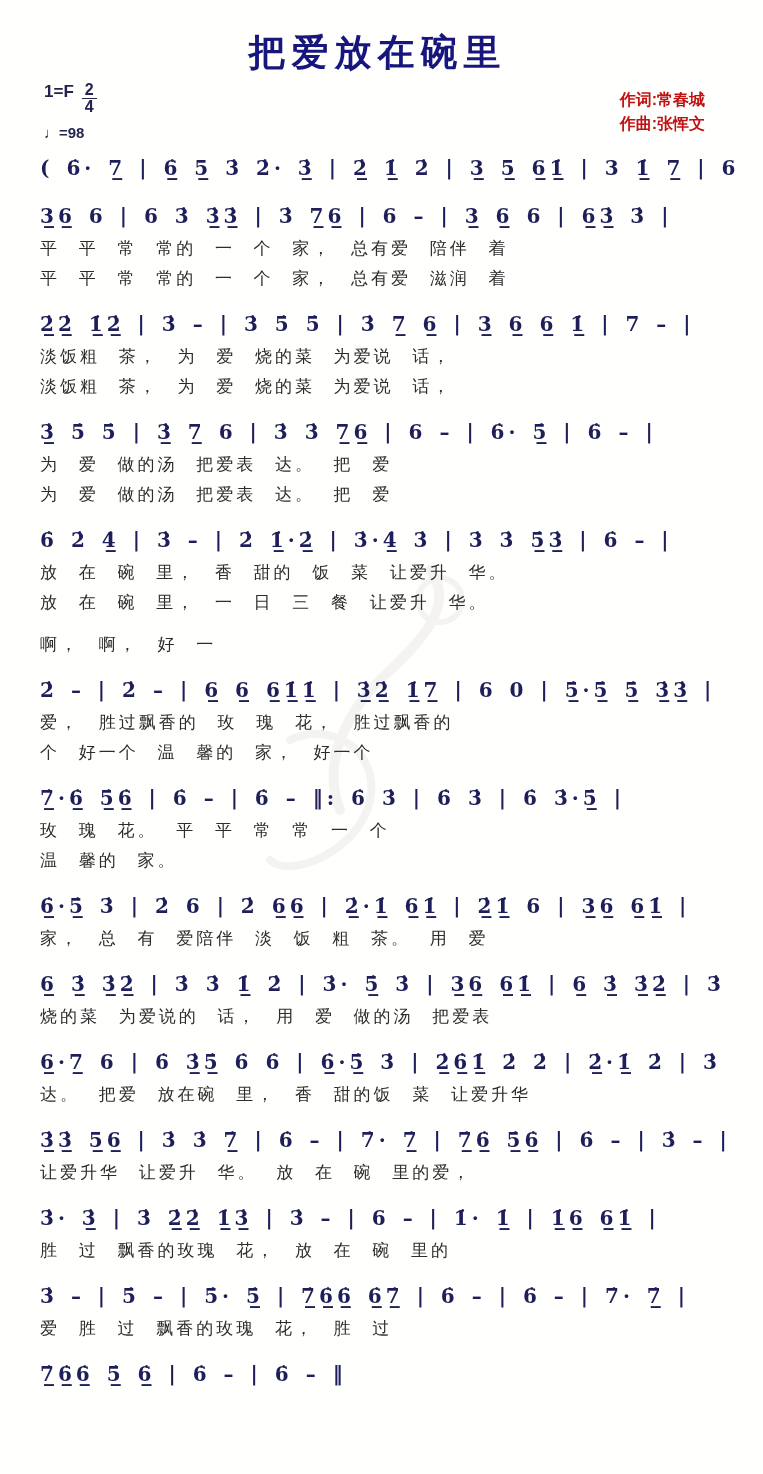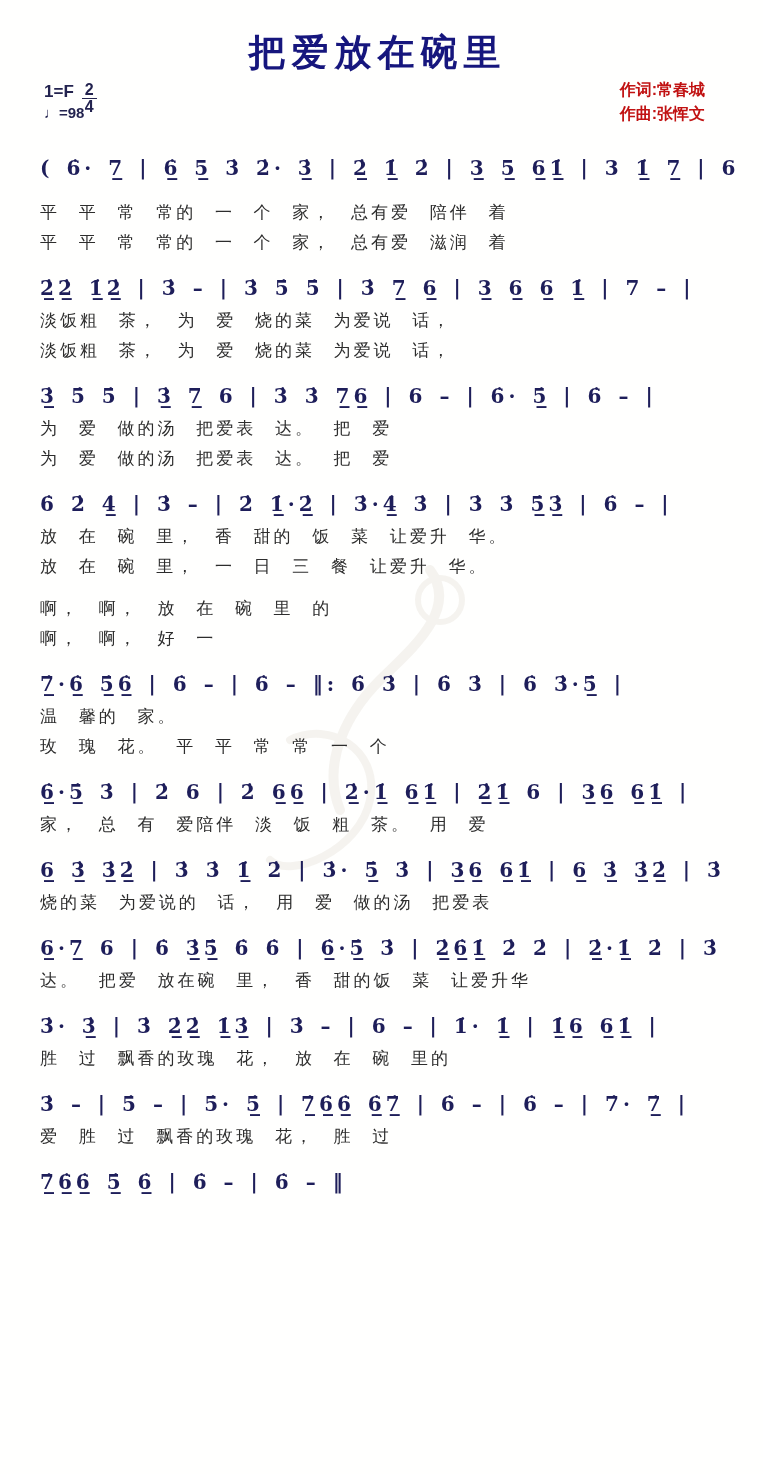--- a/index.html
+++ b/index.html
@@ -23,25 +23,25 @@
   }
   .keysig{
     position:absolute;top:82px;left:44px;
     font-size:17px;color:#23234f;font-weight:bold;
     display:flex;align-items:flex-start;gap:8px;
   }
   .frac{display:inline-flex;flex-direction:column;align-items:center;line-height:1;font-size:16px;}
   .frac .num{padding:0 3px;}
   .frac .den{padding:0 3px;border-top:1.5px solid #23234f;}
   .tempo{
-    position:absolute;top:104px;left:44px;
+    position:absolute;top:124px;left:44px;
     font-size:15px;color:#23234f;font-weight:bold;
   }
   .credits{
-    position:absolute;top:78px;right:58px;
+    position:absolute;top:88px;right:58px;
     text-align:left;
     font-size:16px;font-weight:bold;
     color:#c11212;
     line-height:24px;
   }
   
   #score{
     position:absolute;top:150px;left:40px;right:28px;
   }
   .system{margin-bottom:12px;}
@@ -95,58 +95,67 @@
     <path d="M200 10 C 230 50, 180 90, 150 120 S 90 200, 110 250" fill="none" stroke="#c9bfae" stroke-width="10" stroke-linecap="round"></path>
     <path d="M60 180 C 100 160, 150 190, 140 240 S 60 320, 40 300" fill="none" stroke="#c9bfae" stroke-width="8" stroke-linecap="round"></path>
     <circle cx="210" cy="40" r="22" fill="none" stroke="#c9bfae" stroke-width="6"></circle>
   </svg>
 
   <div id="score">
       <div class="system">
         <div class="notes">( 6̇·  7̲  | 6̲̇ 5̲  3̇   2̇·  3̲̇  | 2̲̇ 1̲̇ 2̇ | 3̲ 5̲ 6̲1̲̇ | 3 1̲̇ 7̲  |  6 6̲6̲  |  6 0 ) |</div>
       </div>
       <div class="system">
+        <div class="notes">3̲6̲  6  | 6  3̇ 3̲̇3̲̇ | 3̇  7̲6̲  |  6 –    | 3̲ 6̲ 6   |  6̲3̲̇  3̇ |</div>
         <div class="lyric">平 平 常 常的 一 个 家，  总有爱  陪伴 着</div>
         <div class="lyric">平 平 常 常的 一 个 家，  总有爱  滋润 着</div>
       </div>
       <div class="system">
         <div class="notes">2̲̇2̲̇ 1̲̇2̲̇ | 3̇ –   |  3̇ 5̇ 5̇ | 3̇ 7̲ 6̲  |  3̲ 6̲ 6̲ 1̲̇ |  7 –  |</div>
         <div class="lyric">淡饭粗 茶，  为 爱 烧的菜 为爱说 话，</div>
         <div class="lyric">淡饭粗 茶，  为 爱 烧的菜 为爱说 话，</div>
       </div>
       <div class="system">
         <div class="notes">3̲̇ 5̇ 5̇ | 3̲̇ 7̲ 6 | 3̇ 3̇ 7̲6̲ |  6 –   |  6̇·  5̲̇  |  6̇ –  |</div>
         <div class="lyric">为 爱 做的汤 把爱表 达。  把 爱</div>
         <div class="lyric">为 爱 做的汤 把爱表 达。  把 爱</div>
       </div>
       <div class="system">
         <div class="notes">6̇ 2̇ 4̲̇ | 3̇ –   |  2̇ 1̲̇·2̲̇ | 3̇·4̲̇ 3̇ | 3̇ 3̇ 5̲̇3̲̇ | 6̇ –  |</div>
         <div class="lyric">放 在 碗 里，  香 甜的 饭 菜 让爱升 华。</div>
         <div class="lyric">放 在 碗 里，  一 日 三 餐 让爱升 华。</div>
       </div>
       <div class="system">
-        <div class="lyric">啊，    啊，    放 在 碗 里 的</div>
         <div class="lyric">啊，    啊，    好    一</div>
       </div>
       <div class="system">
+        <div class="notes">2̇ –  | 2̇ –  | 6̲ 6̲ 6̲1̲̇1̲̇ | 3̲̇2̲̇ 1̲̇7̲ | 6  0  | 5̲̇·5̲̇ 5̲̇ 3̲̇3̲̇ |</div>
+        <div class="lyric">爱，  胜过飘香的 玫 瑰 花，  胜过飘香的</div>
+        <div class="lyric">个   好一个  温 馨的 家，  好一个</div>
+      </div>
+      <div class="system">
         <div class="notes">7̲̇·6̲̇ 5̲̇6̲̇ | 6̇ –  |  6̇ – ‖: 6̇ 3̇ | 6̇ 3̇ | 6̇ 3̇·5̲̇ |</div>
+        <div class="lyric">玫 瑰 花。   平 平 常 常 一 个</div>
         <div class="lyric">温 馨的 家。</div>
-        <div class="lyric">玫 瑰 花。   平 平 常 常 一 个</div>
       </div>
       <div class="system">
         <div class="notes">6̲̇·5̲̇ 3̇ | 2̇ 6 | 2̇ 6̲6̲ | 2̲̇·1̲̇ 6̲1̲̇ | 2̲̇1̲̇ 6 | 3̲6̲ 6̲1̲̇ |</div>
         <div class="lyric">家，  总 有  爱陪伴 淡 饭  粗 茶。 用 爱</div>
       </div>
       <div class="system">
         <div class="notes">6̲ 3̲̇ 3̲̇2̲̇ | 3̇ 3̇ 1̲̇ 2̇ | 3̇· 5̲̇ 3̇ | 3̲6̲ 6̲1̲̇ | 6̲ 3̲̇ 3̲̇2̲̇ | 3̇ 3̇ 1̲̇ 7̲ |</div>
         <div class="lyric">烧的菜 为爱说的 话，  用 爱  做的汤  把爱表</div>
       </div>
       <div class="system">
         <div class="notes">6̲·7̲ 6 | 6̇ 3̲̇5̲̇ 6̇ 6̇ | 6̲̇·5̲̇ 3̇ | 2̲̇6̲̇1̲̇ 2̇ 2̇ | 2̲̇·1̲̇ 2̇ | 3̇ 3̇ 5̲̇ 3̲̇ |</div>
         <div class="lyric">达。  把爱 放在碗 里， 香  甜的饭  菜  让爱升华</div>
+      </div>
+      <div class="system">
+        <div class="notes">3̲̇3̲̇ 5̲6̲ | 3̇ 3̇ 7̲̇ | 6̇ –   |  7̇·  7̲̇  | 7̲̇6̲̇ 5̲̇6̲̇ | 6̇ – | 3̇ – |</div>
+        <div class="lyric">让爱升华 让爱升 华。   放 在  碗 里的爱，</div>
       </div>
       <div class="system">
         <div class="notes">3̇·  3̲̇  | 3̇ 2̲̇2̲̇ 1̲̇3̲̇ | 3̇ –  |  6 –   |  1̇·  1̲̇  | 1̲̇6̲ 6̲1̲̇ |</div>
         <div class="lyric">胜 过  飘香的玫瑰 花，    放 在  碗 里的</div>
       </div>
       <div class="system">
         <div class="notes">3̇ –  |  5̇ –  |  5̇·  5̲̇ | 7̲̇6̲̇6̲̇ 6̲̇7̲̇ | 6̇ – | 6̇ – | 7̇·  7̲̇ |</div>
         <div class="lyric">爱     胜 过 飘香的玫瑰 花，    胜 过</div>
       </div>
       <div class="system">

